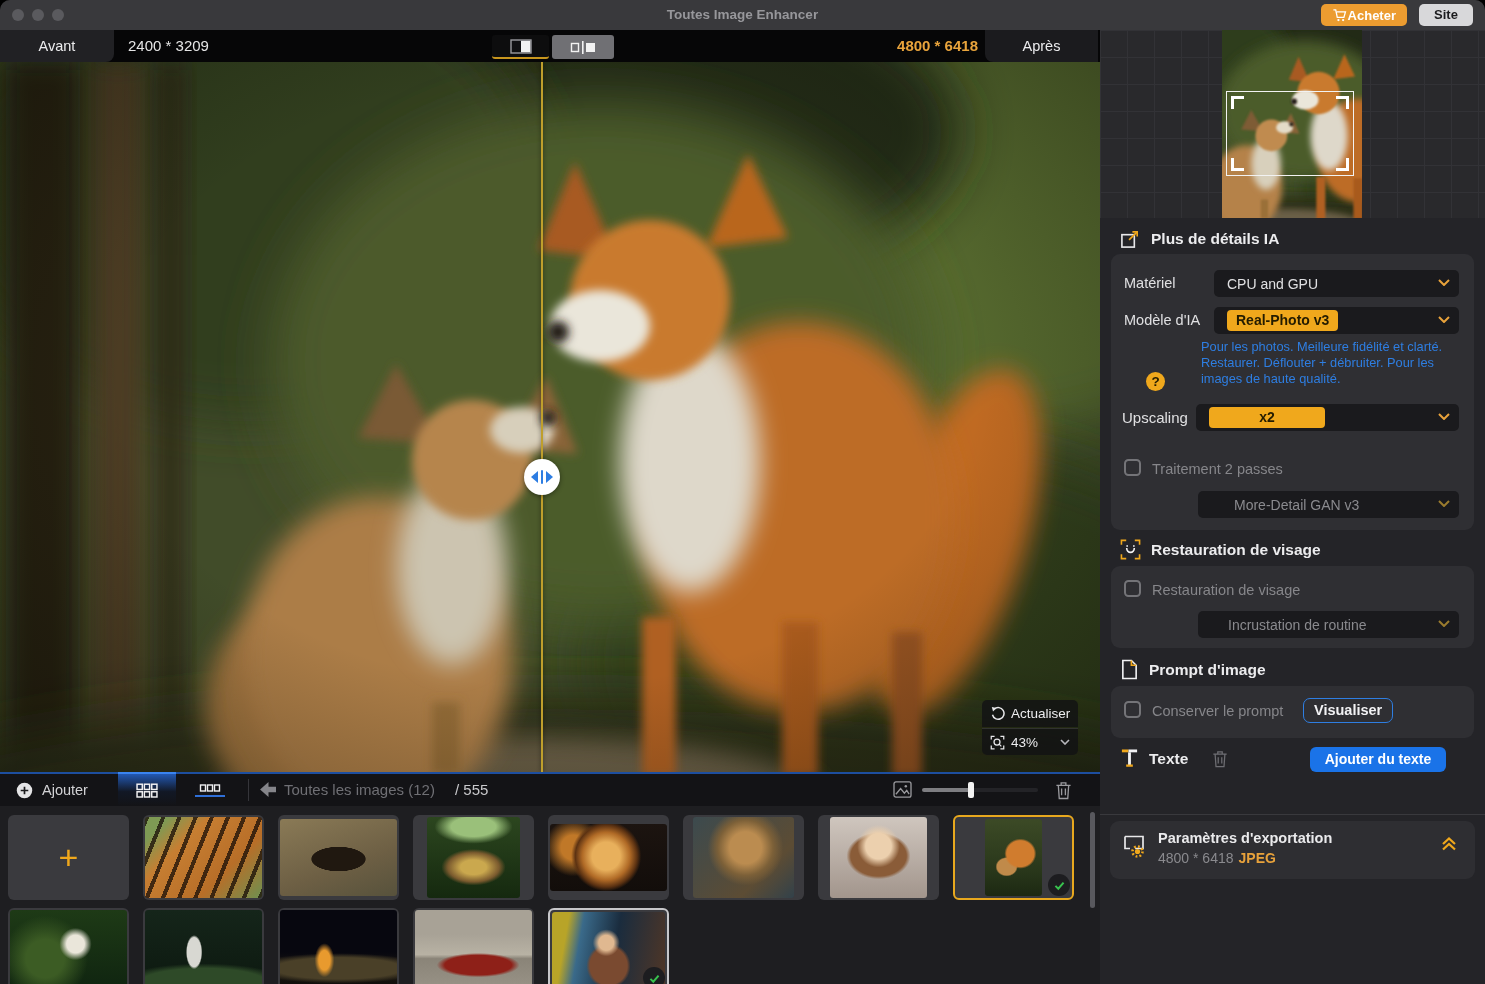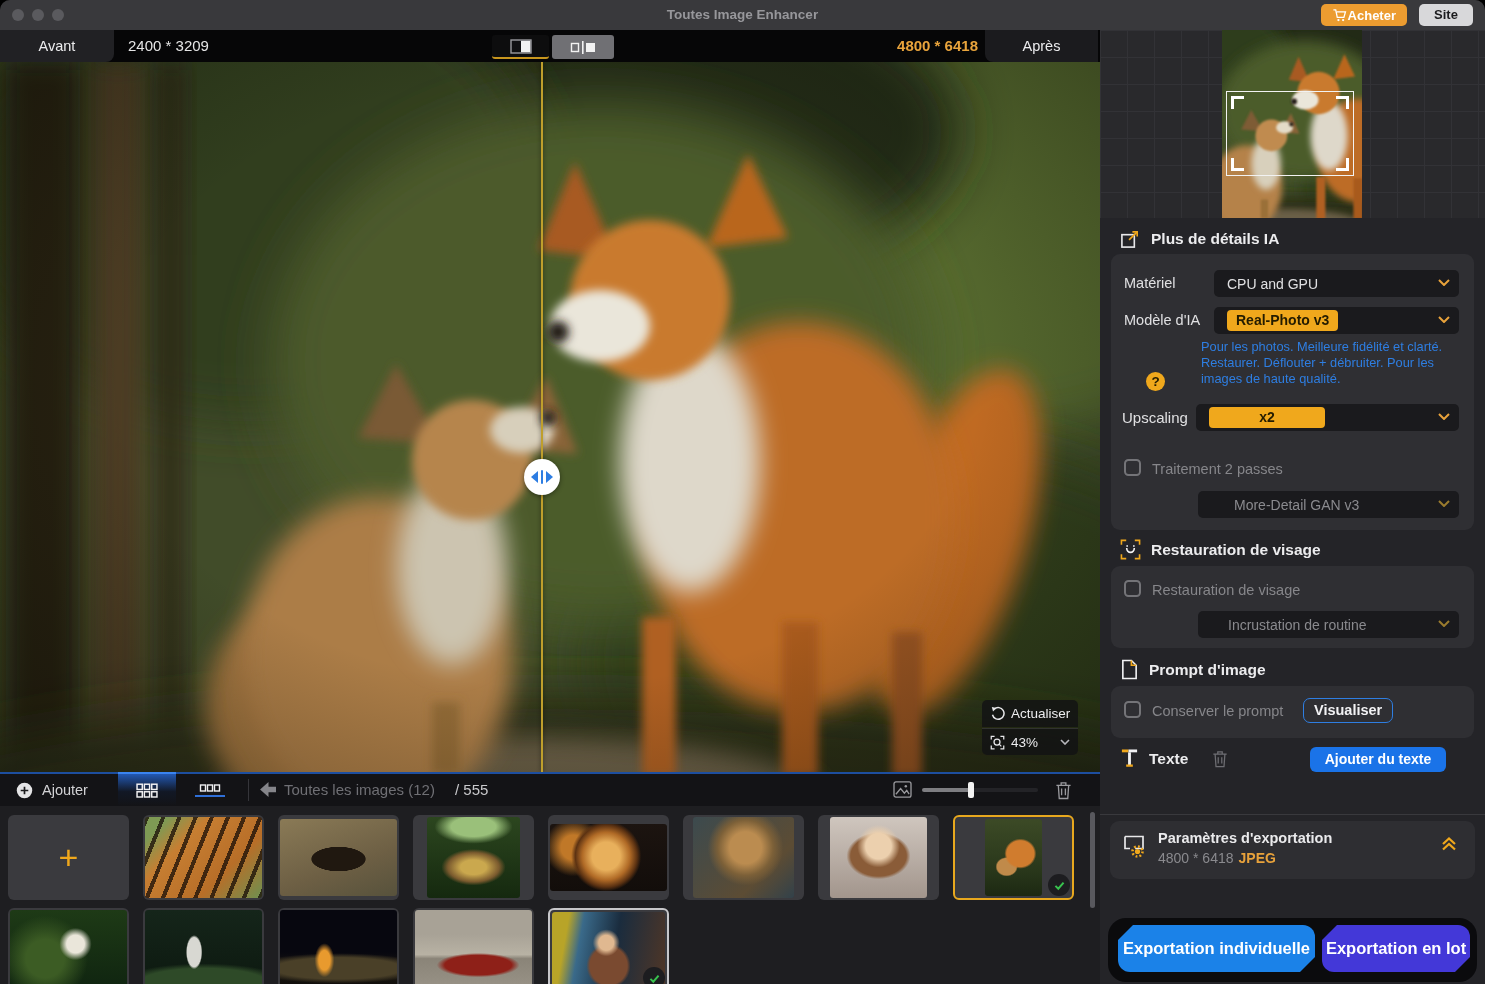--- a/index.html
+++ b/index.html
@@ -573,19 +573,15 @@
         <span>4800 * 6418</span><b>JPEG</b>
       </div>
       <span class="ib" style="position:absolute; right:18px; top:16px;">
         <svg viewBox="0 0 16 14" width="16" height="14" fill="none" stroke="#f0a81c" stroke-width="2.2">
           <polyline points="2,7 8,1.5 14,7"></polyline>
             <polyline points="2,12.5 8,7 14,12.5"></polyline>
         </svg>
       </span>
     </div>
 
-    <div class="export-dock">
-      <div class="exp-btn exp-single">Exportation individuelle</div>
-      <div class="exp-btn exp-batch">Exportation en lot</div>
-    </div>
   </div>
 
 </div>
 
 </body></html>

